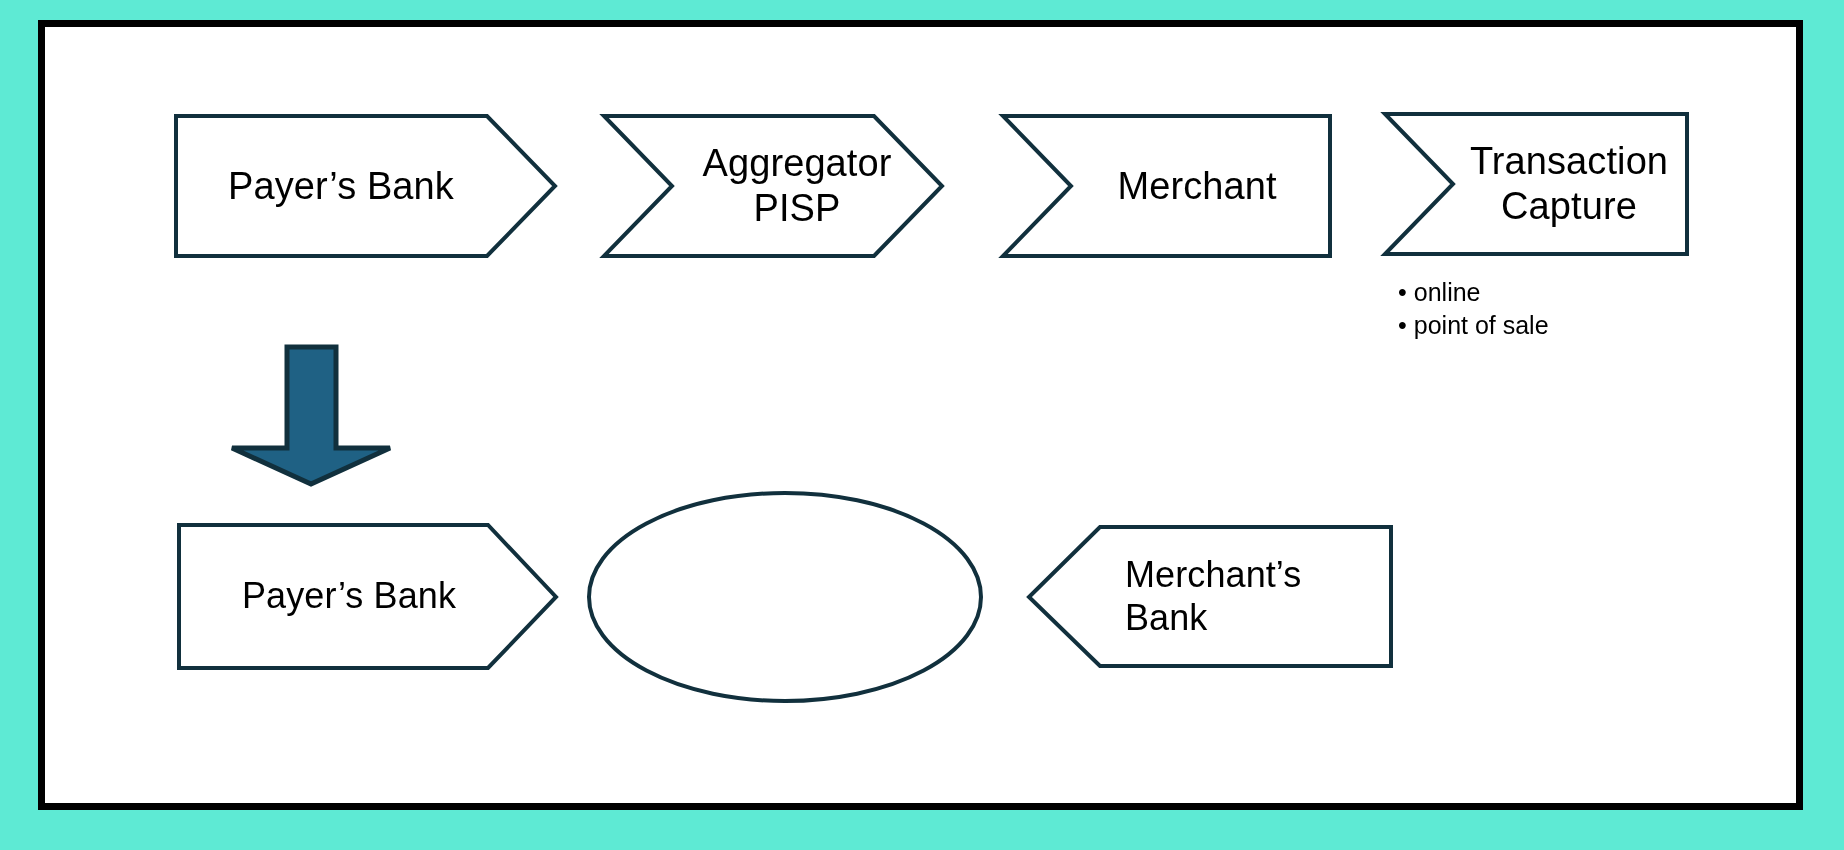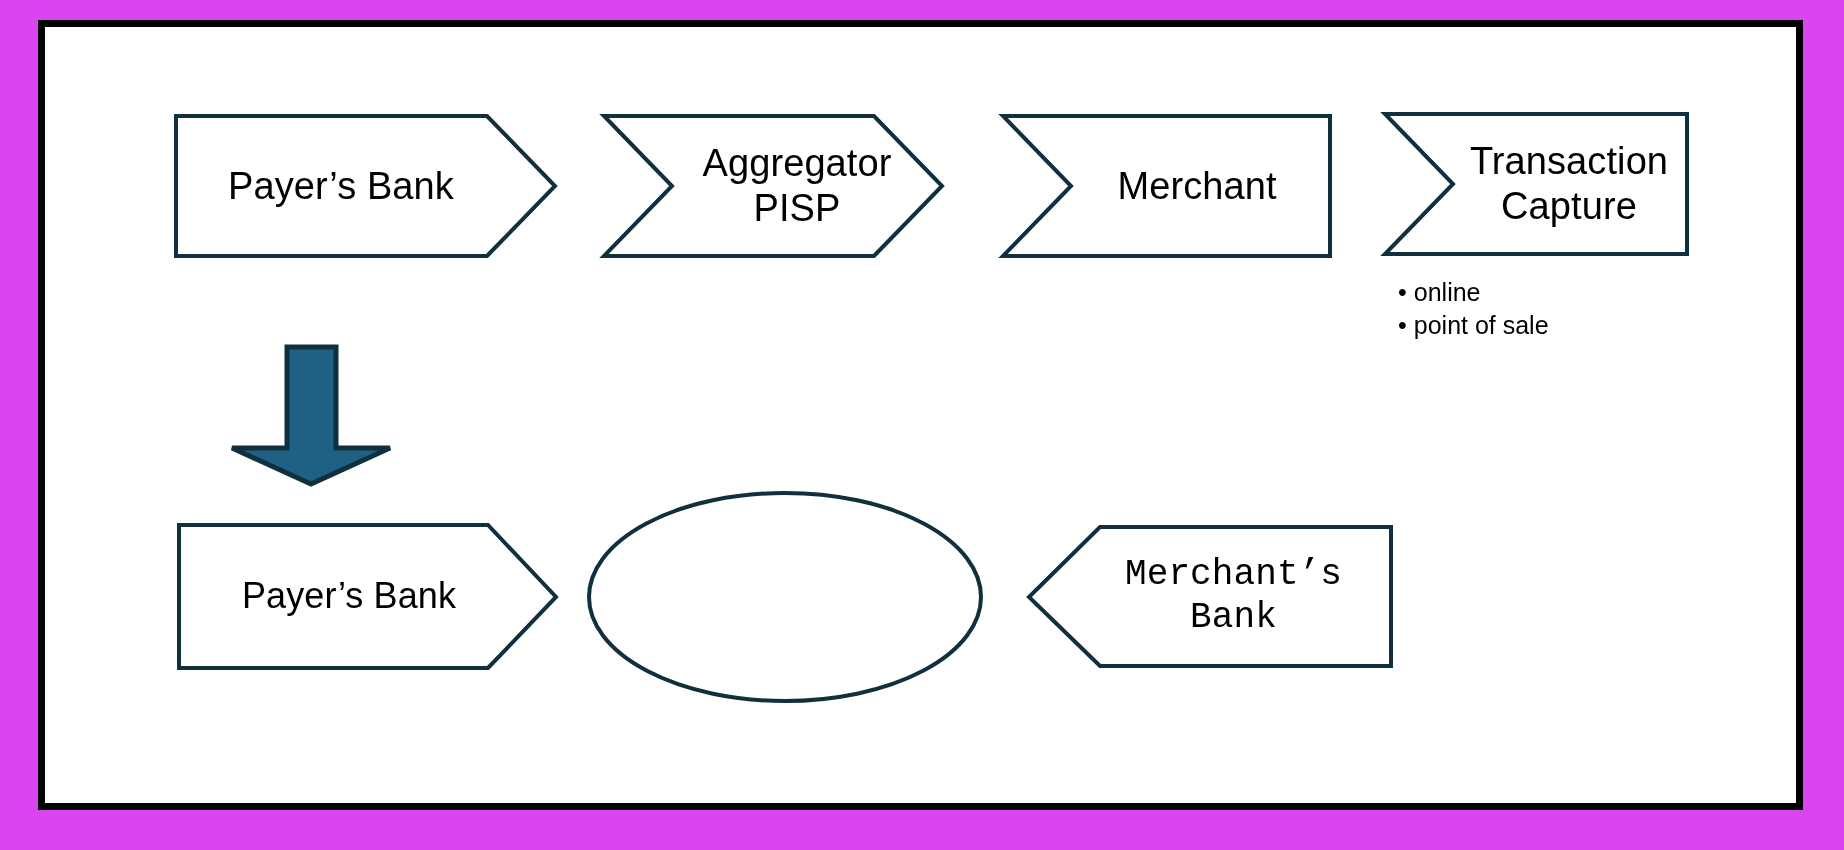--- a/index.html
+++ b/index.html
@@ -9,21 +9,21 @@
     background: #ffffff;
   }
   body {
     font-family: "Liberation Sans", "DejaVu Sans", sans-serif;
     -webkit-font-smoothing: antialiased;
   }
   #canvas {
     position: relative;
     width: 1844px;
     height: 850px;
-    background: #d946ef;
+    background: #5eead4;
     overflow: hidden;
   }
   
   #outer-frame {
     position: absolute;
     left: 38px;
     top: 20px;
     width: 1765px;
     height: 790px;
     border: 7px solid #000000;
@@ -121,16 +121,16 @@
     </div>
     <div class="bullet-item">
       <span class="bullet-dot">•</span>
       <span class="bullet-text">point of sale</span>
     </div>
   </div>
 
   <div class="node-label size-md" style="left:179px; top:525px; width:340px; height:143px;">Payer’s Bank</div>
 
 
-  <div class="node-label size-md" style="left:1125px; top:527px; width:250px; height:139px; justify-content:flex-start; text-align:center;font-family:Liberation Mono, monospace;">Merchant’s
+  <div class="node-label size-md" style="left:1125px; top:527px; width:250px; height:139px; justify-content:flex-start; text-align:left;">Merchant’s
 Bank</div>
 
 </div>
 
 </body></html>

